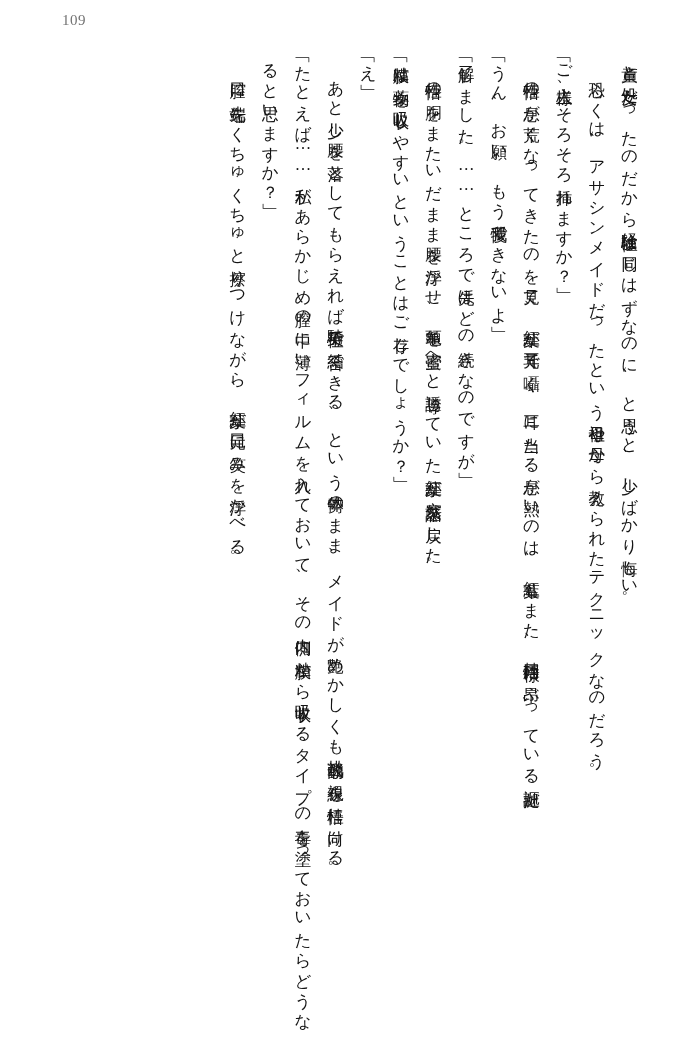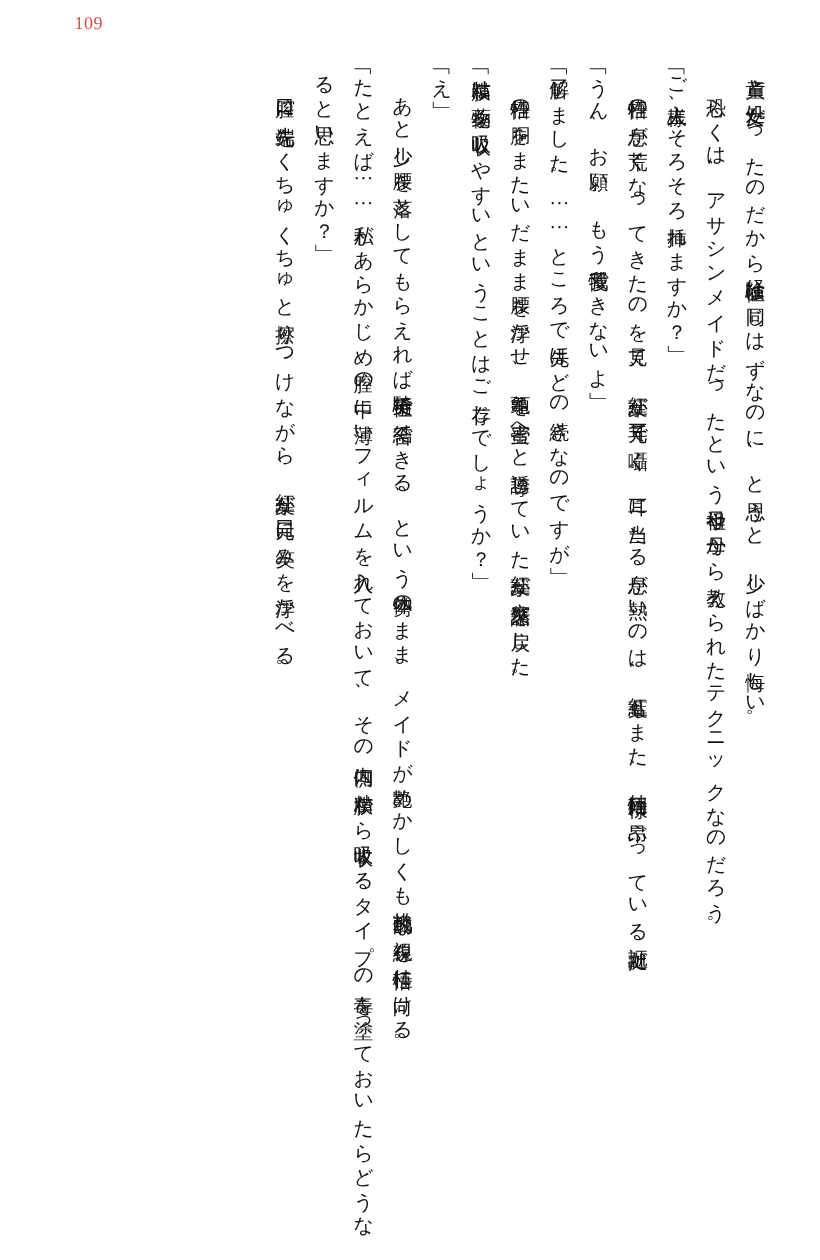--- a/index.html
+++ b/index.html
@@ -21,21 +21,21 @@
     box-sizing: border-box;
     background: #fff;
   }
   .page-number {
     position: absolute;
     top: 12px;
     left: 62px;
     font-size: 15px;
     font-family: "Liberation Serif", "DejaVu Serif", serif;
     letter-spacing: 0.5px;
-    color: #ef4444;
+    color: #737373;
   }
   .body-text {
     position: absolute;
     top: 52px;
     right: 38px;
     left: 34px;
     bottom: 28px;
     writing-mode: vertical-rl;
     -webkit-writing-mode: vertical-rl;
     text-orientation: upright;

